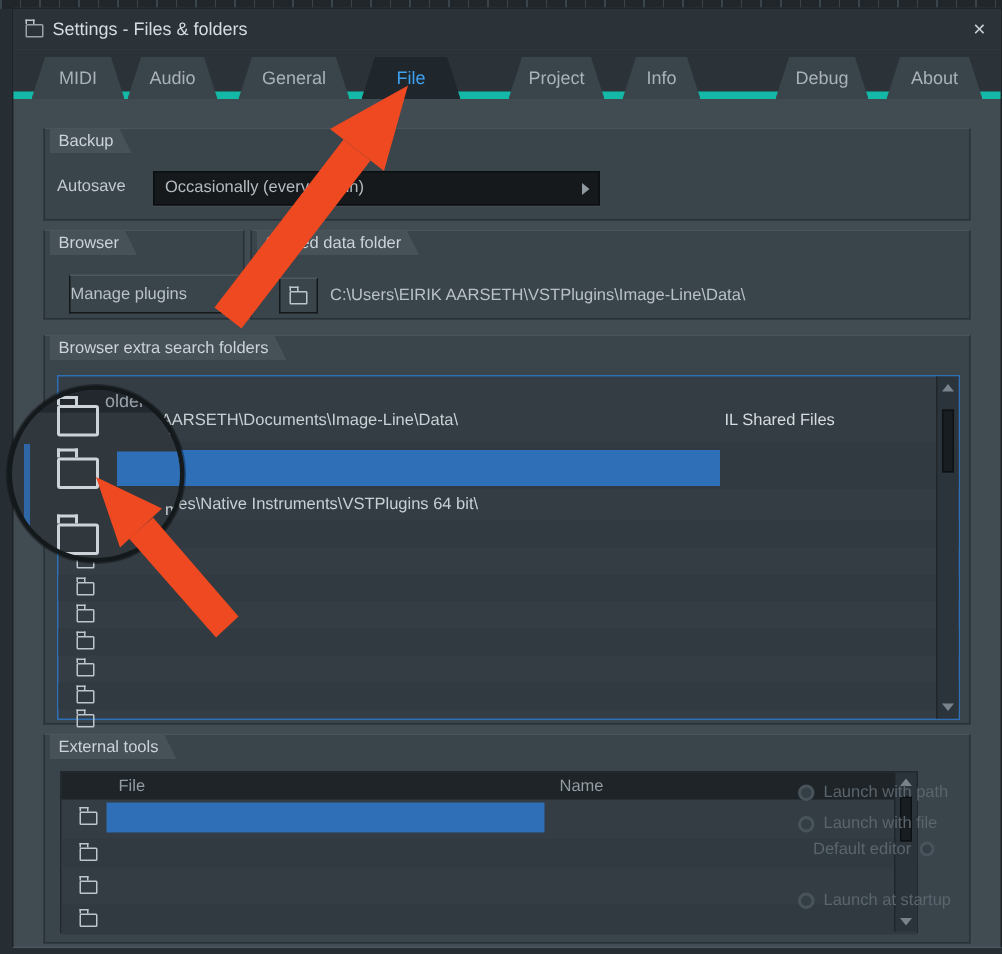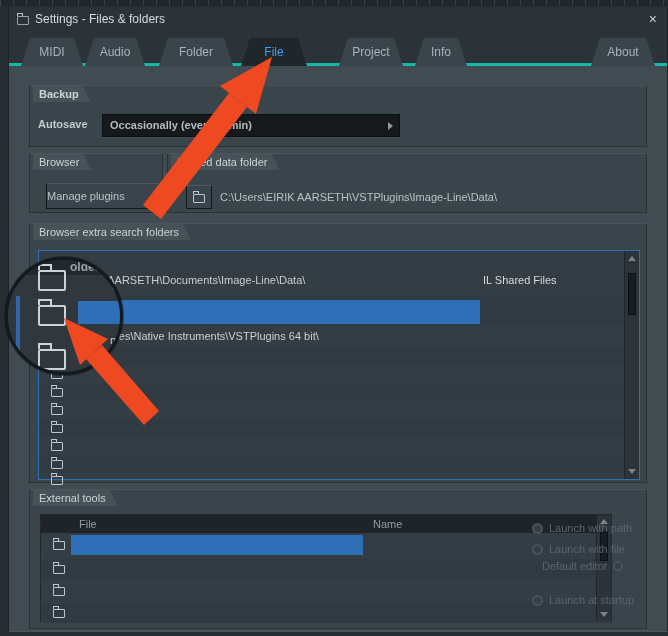--- a/index.html
+++ b/index.html
@@ -5,21 +5,21 @@
   html,body{margin:0;padding:0;background:#1b2024;}
   *{box-sizing:border-box;font-family:"Liberation Sans",sans-serif;}
   #stage{position:relative;width:668px;height:636px;background:#272e33;overflow:hidden;}
   
   #bg-ruler{position:absolute;left:0;top:0;width:668px;height:6px;background:repeating-linear-gradient(90deg,#3a444b 0 1px,#20262a 1px 13px);}
   
   #dialog{position:absolute;left:8px;top:5px;width:660px;height:627px;background:#414b52;border:1px solid #1d2327;border-bottom-color:#4a555c;}
   #titlebar{position:absolute;left:0;top:0;width:100%;height:27px;background:#2b3338;}
   .title-text{position:absolute;left:26px;top:6px;color:#d6dce0;font-size:12px;}
   .close-x{position:absolute;right:10px;top:5px;color:#ccd3d8;font-size:14px;cursor:default;}
-  #tabband{position:absolute;left:0;top:27px;width:100%;height:33px;background:#2b3338;border-bottom:3px solid #14b8a6;}
+  #tabband{position:absolute;left:0;top:27px;width:100%;height:33px;background:#2b3338;border-bottom:5px solid #14b8a6;}
   .tab{position:absolute;top:5px;height:28px;line-height:28px;text-align:center;font-size:12px;color:#a9b2b9;background:#3a444b;clip-path:polygon(9px 0,calc(100% - 9px) 0,100% 100%,0 100%);}
   .tab.active{background:#20272c;color:#3da1f2;}
   
   .sec{position:absolute;background:#3a444b;border:1px solid #2a3136;border-top-color:#49545b;}
   .sec-label{position:absolute;left:3px;top:0;height:16px;line-height:16px;padding:0 12px 0 6px;background:#465158;color:#ccd3d8;font-size:11px;clip-path:polygon(0 0,calc(100% - 8px) 0,100% 100%,0 100%);}
   .small-txt{font-size:11px;color:#c3cad0;}
   
   .dropdown{position:absolute;background:#15191c;border:1px solid #0c0f11;box-shadow:0 1px 0 rgba(255,255,255,0.05);color:#b4bcc2;font-size:11px;line-height:21px;padding-left:7px;}
   .tri-right{position:absolute;right:6px;top:7px;width:0;height:0;border-top:4px solid transparent;border-bottom:4px solid transparent;border-left:5px solid #8f99a0;}
   .btn{position:absolute;background:#3a444b;border:1px solid #14181b;border-top-color:#4d585f;color:#b9c1c7;font-size:11px;text-align:left;}
@@ -56,28 +56,29 @@
 
     <div id="titlebar">
       <span class="fico" style="left:8px;top:10px;border-color:#9aa3aa;"></span>
       <span class="title-text">Settings - Files &amp; folders</span>
       <span class="close-x">×</span>
     </div>
 
     <div id="tabband">
       <div class="tab" style="left:12px;width:62px;">MIDI</div>
       <div class="tab" style="left:76px;width:60px;">Audio</div>
-      <div class="tab" style="left:150px;width:74px;">Folder</div>
+      <div class="tab" style="left:150px;width:74px;">General</div>
       <div class="tab active" style="left:232px;width:66px;">File</div>
       <div class="tab" style="left:330px;width:64px;">Project</div>
       <div class="tab" style="left:406px;width:52px;">Info</div>
+      <div class="tab" style="left:508px;width:62px;">Debug</div>
       <div class="tab" style="left:582px;width:64px;">About</div>
     </div>
 
-    <div class="sec" style="left:20px;top:79px;width:618px;height:62px;font-weight:bold;">
+    <div class="sec" style="left:20px;top:79px;width:618px;height:62px;">
       <div class="sec-label">Backup</div>
       <div class="small-txt" style="position:absolute;left:8px;top:32px;">Autosave</div>
       <div class="dropdown" style="left:72px;top:28px;width:298px;height:23px;">
         <span>Occasionally (every 10min)</span>
         <span class="tri-right"></span>
       </div>
     </div>
 
     <div class="sec" style="left:20px;top:147px;width:134px;height:60px;">
       <div class="sec-label">Browser</div>
@@ -188,21 +189,21 @@
       </div>
       <div class="radio-item" style="left:502px;top:104px;">
         <span class="radio"></span>
         <span>Launch at startup</span>
       </div>
     </div>
   </div>
 
   <div id="magnifier">
     <div style="position:absolute;left:0;top:0;width:100%;height:15px;background:#22282d;"></div>
-    <span class="mag-frag" style="left:62px;top:0;font-weight:bold;">older</span>
+    <span class="mag-frag" style="left:62px;top:0;">older</span>
     <span class="mag-frag" style="left:103px;top:20px;color:#c8d0d5;font-size:11px;">\EIRIK</span>
     <span class="mag-frag" style="left:102px;top:74px;color:#c8d0d5;font-size:11px;">m Fil</span>
     <div style="position:absolute;left:8px;top:36px;width:4px;height:82px;background:#2e6fb8;opacity:.85;"></div>
     <div class="bluebar" style="left:70px;top:41px;width:48px;height:23px;"></div>
     <span class="fico-lg" style="left:30px;top:10px;"></span>
     <span class="fico-lg" style="left:30px;top:45px;"></span>
     <span class="fico-lg" style="left:30px;top:89px;"></span>
   </div>
 
   <svg id="arrows" viewBox="0 0 668 636" xmlns="http://www.w3.org/2000/svg">

